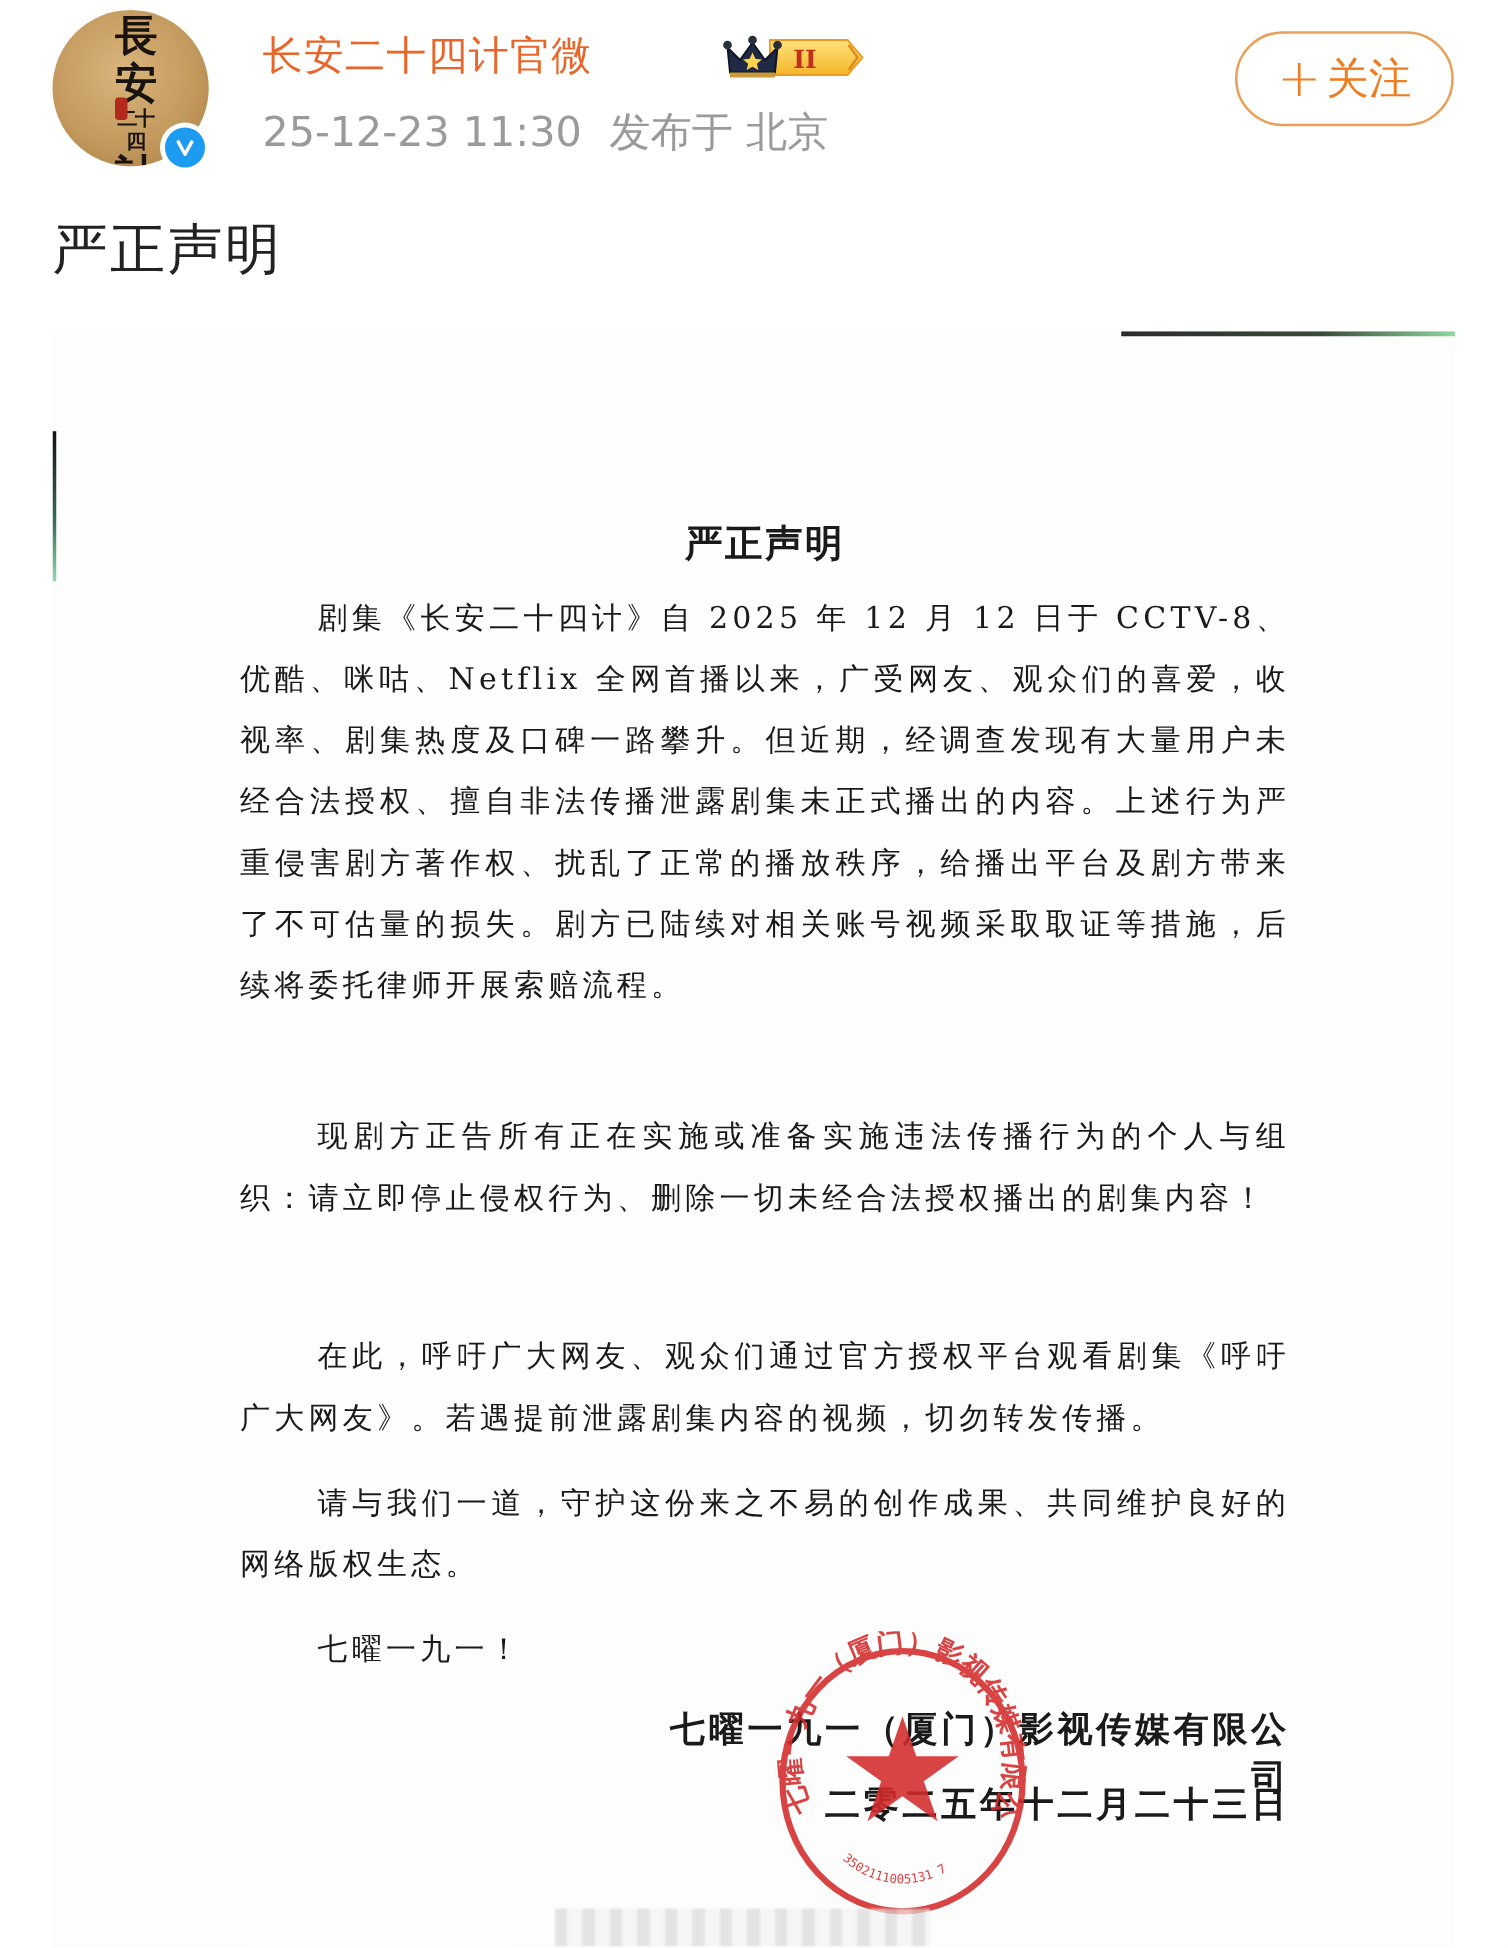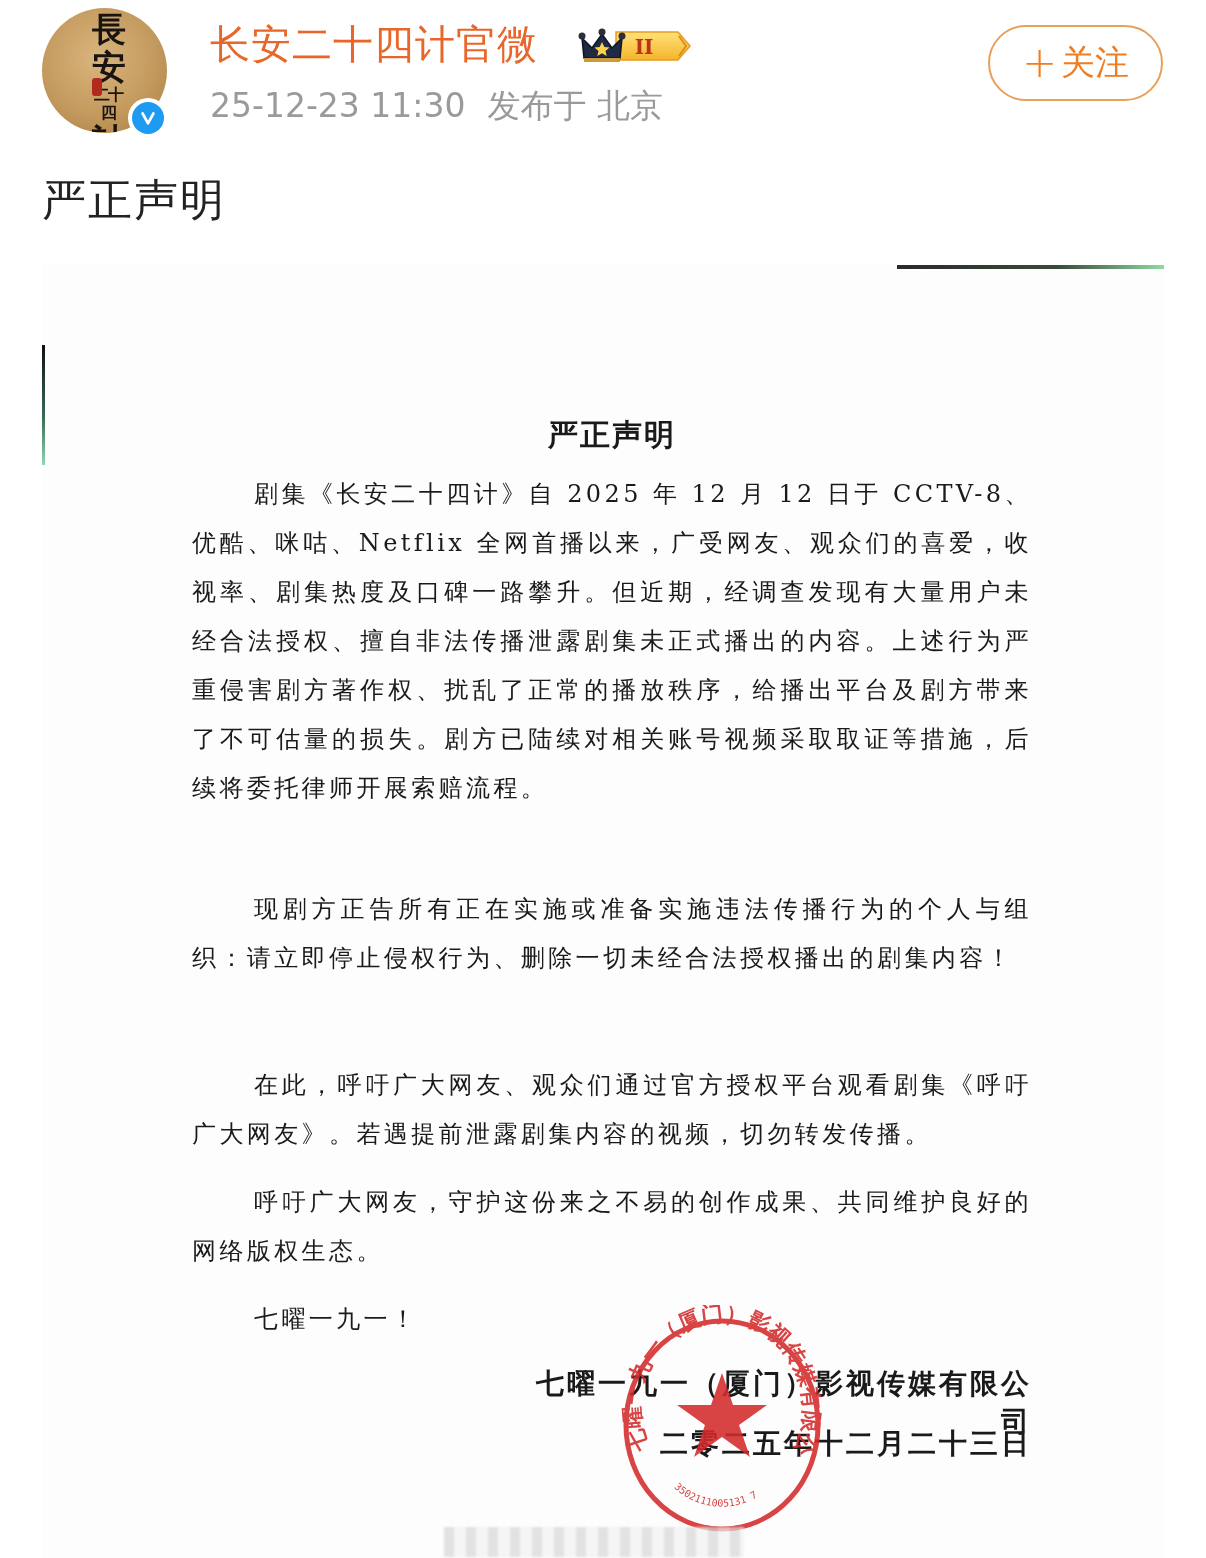--- a/index.html
+++ b/index.html
@@ -28,21 +28,21 @@
       background: #ffffff; display: flex; align-items: center; justify-content: center;
     }
     .verified .inner {
       width: 32px; height: 32px; border-radius: 50%; background: #1d9bf0;
       display: flex; align-items: center; justify-content: center;
     }
     .verified svg { width: 18px; height: 18px; }
 
     .username {
       position: absolute; left: 210px; top: 14px; height: 60px;
-      font-size: 40px; line-height: 60px; color: #e8662a; font-family: Liberation Sans, sans-serif;
+      font-size: 32px; line-height: 60px; color: #e8662a; font-family: Liberation Serif, serif;
       cursor: pointer; letter-spacing: 1px;
     }
     .vip-badge { position: absolute; left: 578px; top: 26px; width: 118px; height: 40px; cursor: pointer; }
 
     .meta {
       position: absolute; left: 210px; top: 82px; height: 48px; line-height: 48px;
       font-size: 33px; color: #9a9a9a; white-space: nowrap;
     }
     .meta .time { margin-right: 22px; margin-top: 32px; }
 
@@ -167,21 +167,21 @@
 
 <div class="doc">
   <div class="edge-top"></div>
   <div class="edge-left"></div>
 
   <div class="doc-body">
     <div class="doc-title">严正声明</div>
     <p class="para p1">剧集《长安二十四计》自 2025 年 12 月 12 日于 CCTV-8、优酷、咪咕、Netflix 全网首播以来，广受网友、观众们的喜爱，收视率、剧集热度及口碑一路攀升。但近期，经调查发现有大量用户未经合法授权、擅自非法传播泄露剧集未正式播出的内容。上述行为严重侵害剧方著作权、扰乱了正常的播放秩序，给播出平台及剧方带来了不可估量的损失。剧方已陆续对相关账号视频采取取证等措施，后续将委托律师开展索赔流程。</p>
     <p class="para p2">现剧方正告所有正在实施或准备实施违法传播行为的个人与组织：请立即停止侵权行为、删除一切未经合法授权播出的剧集内容！</p>
     <p class="para p3">在此，呼吁广大网友、观众们通过官方授权平台观看剧集《呼吁广大网友》。若遇提前泄露剧集内容的视频，切勿转发传播。</p>
-    <p class="para p4">呼吁广大网友，守护这份来之不易的创作成果、共同维护良好的网络版权生态。</p>
+    <p class="para p4">请与我们一道，守护这份来之不易的创作成果、共同维护良好的网络版权生态。</p>
     <p class="para p5">七曜一九一！</p>
 
     <div class="signature sig-company">七曜一九一（厦门）影视传媒有限公司</div>
     <div class="signature sig-date">二零二五年十二月二十三日</div>
   </div>
 
   <svg class="stamp" viewBox="0 0 220 230">
     <defs>
       <path id="ringPath" d="M40 150 A 82 88 0 1 1 180 150"></path>
       <path id="codePath" d="M55 175 A 70 70 0 0 0 165 175"></path>

